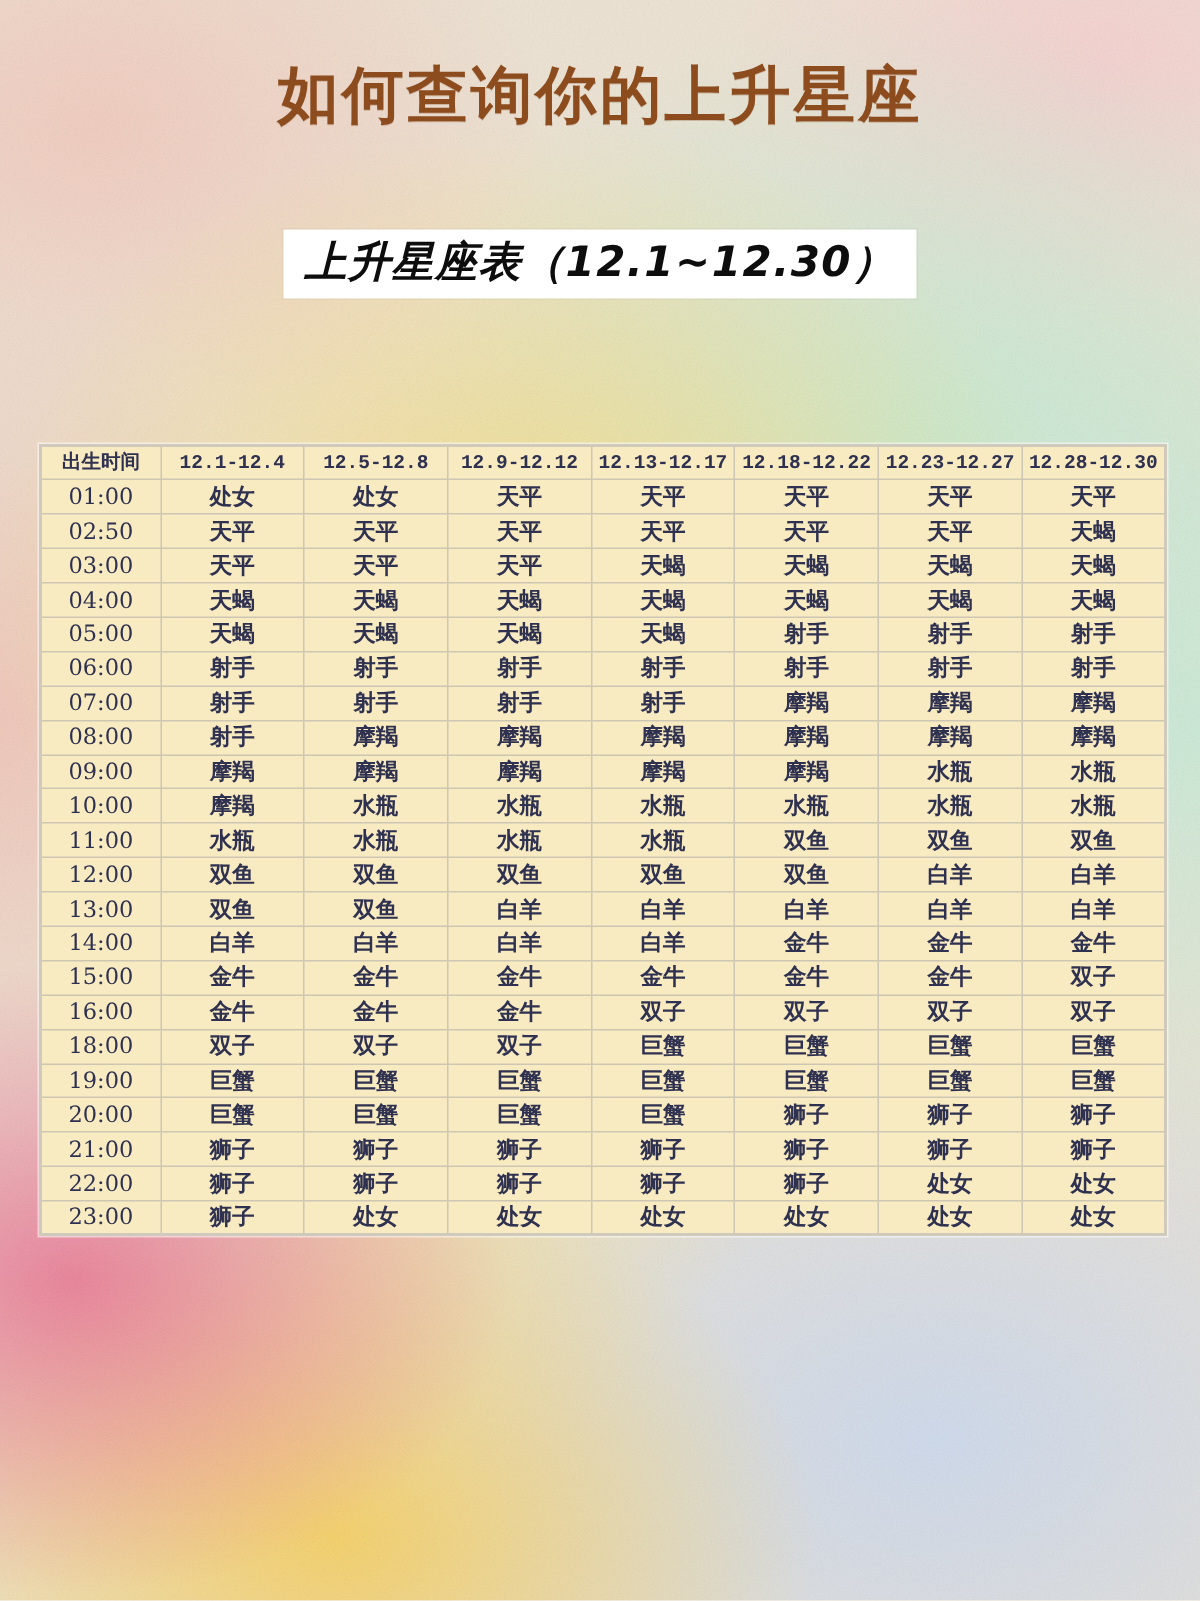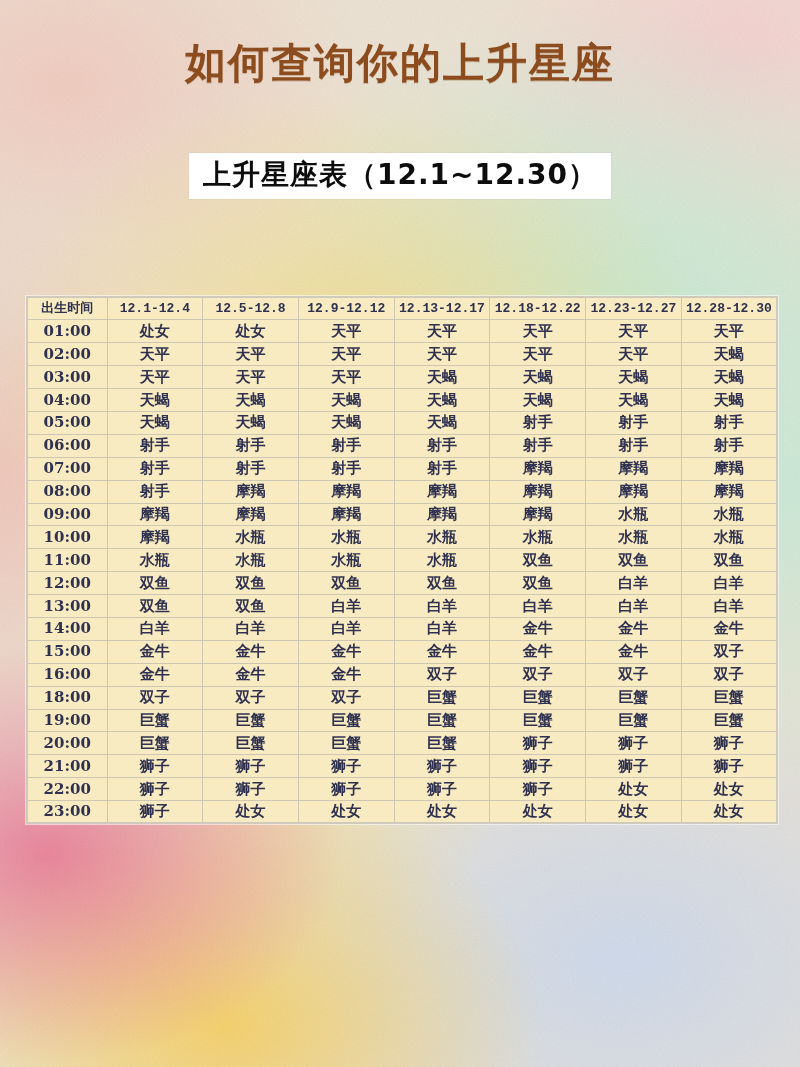--- a/index.html
+++ b/index.html
@@ -38,20 +38,21 @@
     color: #8c4c1e;
     text-shadow: 0 1px 0 rgba(120,60,20,0.25);
   }
   .subtitle-box {
     position: absolute;
     top: 153px; left: 50%;
     transform: translateX(-50%);
     background: #ffffff;
     padding: 3px 14px 5px 14px;
     box-shadow: 0 0 0 1px rgba(0,0,0,0.03);
+    font-style: italic;
   }
   .subtitle-box span {
     font-size: 28px;
     font-weight: 800;
     color: #0d0d0d;
     letter-spacing: 1px;
     white-space: nowrap;
   }
 
   .zodiac-table {
@@ -73,21 +74,21 @@
     font-size: 15px;
     font-weight: 600;
     color: #2f3150;
     font-family: "DejaVu Serif", "Liberation Serif", serif;
     white-space: nowrap;
     overflow: hidden;
     line-height: 1;
   }
   .zodiac-table col.time-col { width: 80px; }
   .zodiac-table thead th { font-size: 13px; letter-spacing: 0; font-family: Liberation Mono, monospace; }
-  .zodiac-table tbody th { font-weight: 700; }
+  .zodiac-table tbody th { font-weight: 400; }
 </style>
 </head>
 <body>
 
 <div class="bg"></div>
 
 <svg class="noise" width="800" height="1067" xmlns="http://www.w3.org/2000/svg">
   <filter id="grain">
     <feTurbulence type="fractalNoise" baseFrequency="0.9" numOctaves="2" stitchTiles="stitch"></feTurbulence>
     <feColorMatrix type="saturate" values="0"></feColorMatrix>
@@ -130,21 +131,21 @@
           <th>01:00</th>
           <td>处女</td>
           <td>处女</td>
           <td>天平</td>
           <td>天平</td>
           <td>天平</td>
           <td>天平</td>
           <td>天平</td>
         </tr>
         <tr>
-          <th>02:00</th>
+          <th>02:50</th>
           <td>天平</td>
           <td>天平</td>
           <td>天平</td>
           <td>天平</td>
           <td>天平</td>
           <td>天平</td>
           <td>天蝎</td>
         </tr>
         <tr>
           <th>03:00</th>

